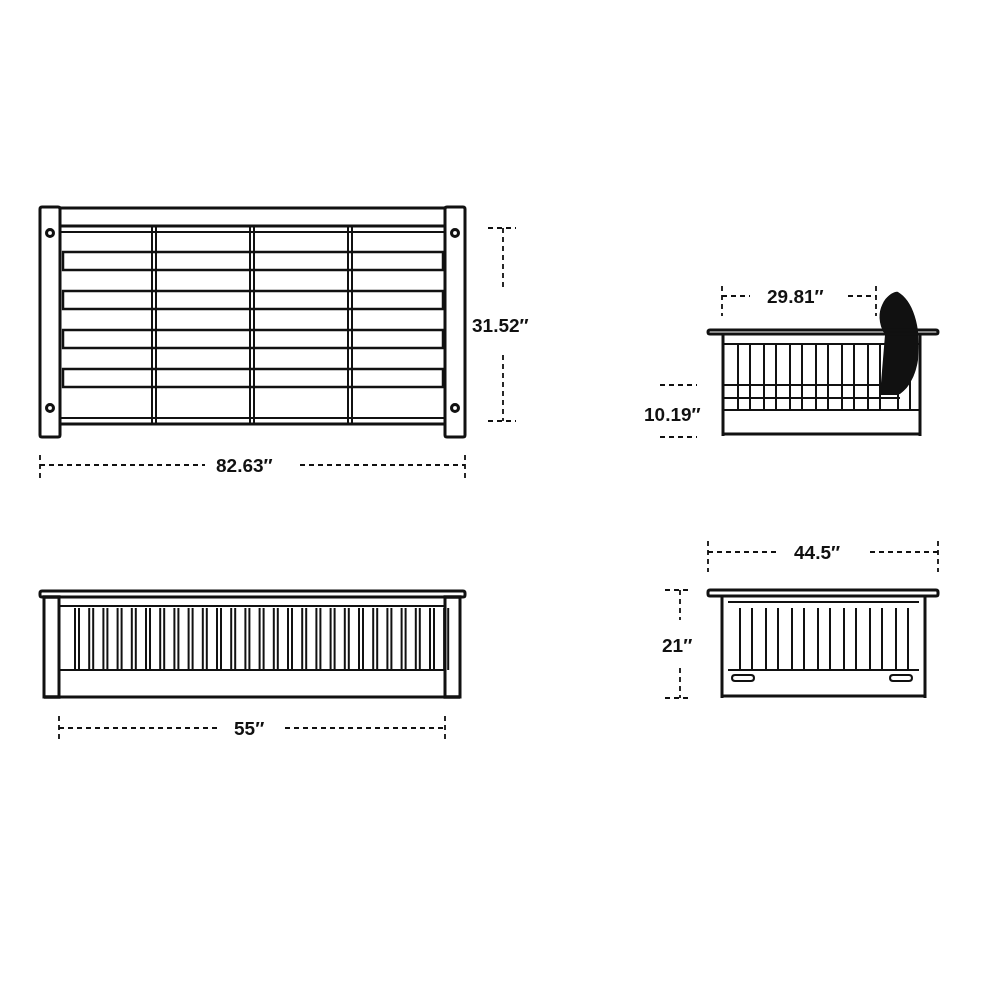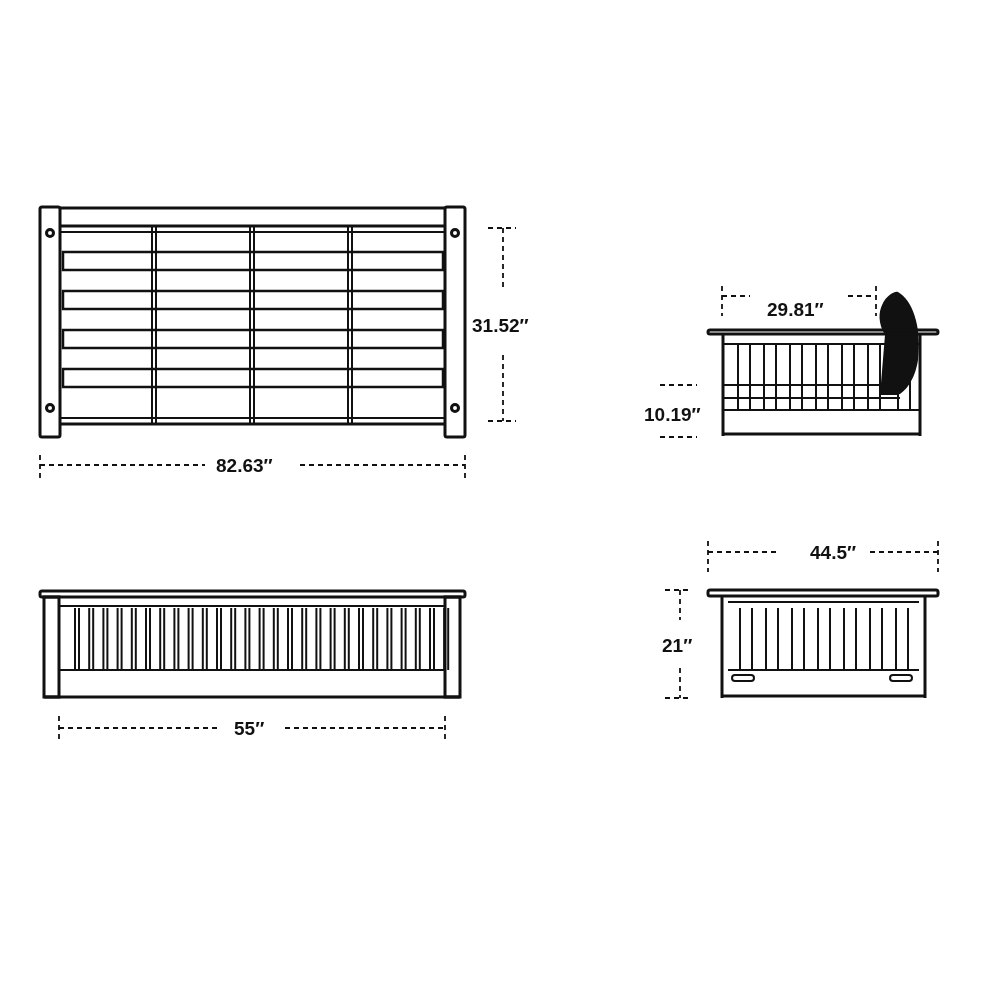--- a/index.html
+++ b/index.html
@@ -195,17 +195,17 @@
       <line x1="680" y1="590" x2="680" y2="620"></line>
       <line x1="680" y1="668" x2="680" y2="698"></line>
       <line x1="665" y1="590" x2="692" y2="590"></line>
       <line x1="665" y1="698" x2="692" y2="698"></line>
     </g>
   </g>
 </svg>
 
 <div class="dim-label" style="left:216px;top:456px;">82.63″</div>
 <div class="dim-label" style="left:472px;top:316px;">31.52″</div>
-<div class="dim-label" style="left:767px;top:300px;">29.81″</div>
+<div class="dim-label" style="left:767px;top:287px;">29.81″</div>
 <div class="dim-label" style="left:644px;top:405px;">10.19″</div>
 <div class="dim-label" style="left:234px;top:719px;">55″</div>
-<div class="dim-label" style="left:794px;top:543px;margin-left:16px;">44.5″</div>
+<div class="dim-label" style="left:794px;top:543px;">44.5″</div>
 <div class="dim-label" style="left:662px;top:636px;text-align:right;">21″</div>
 
 </body></html>

